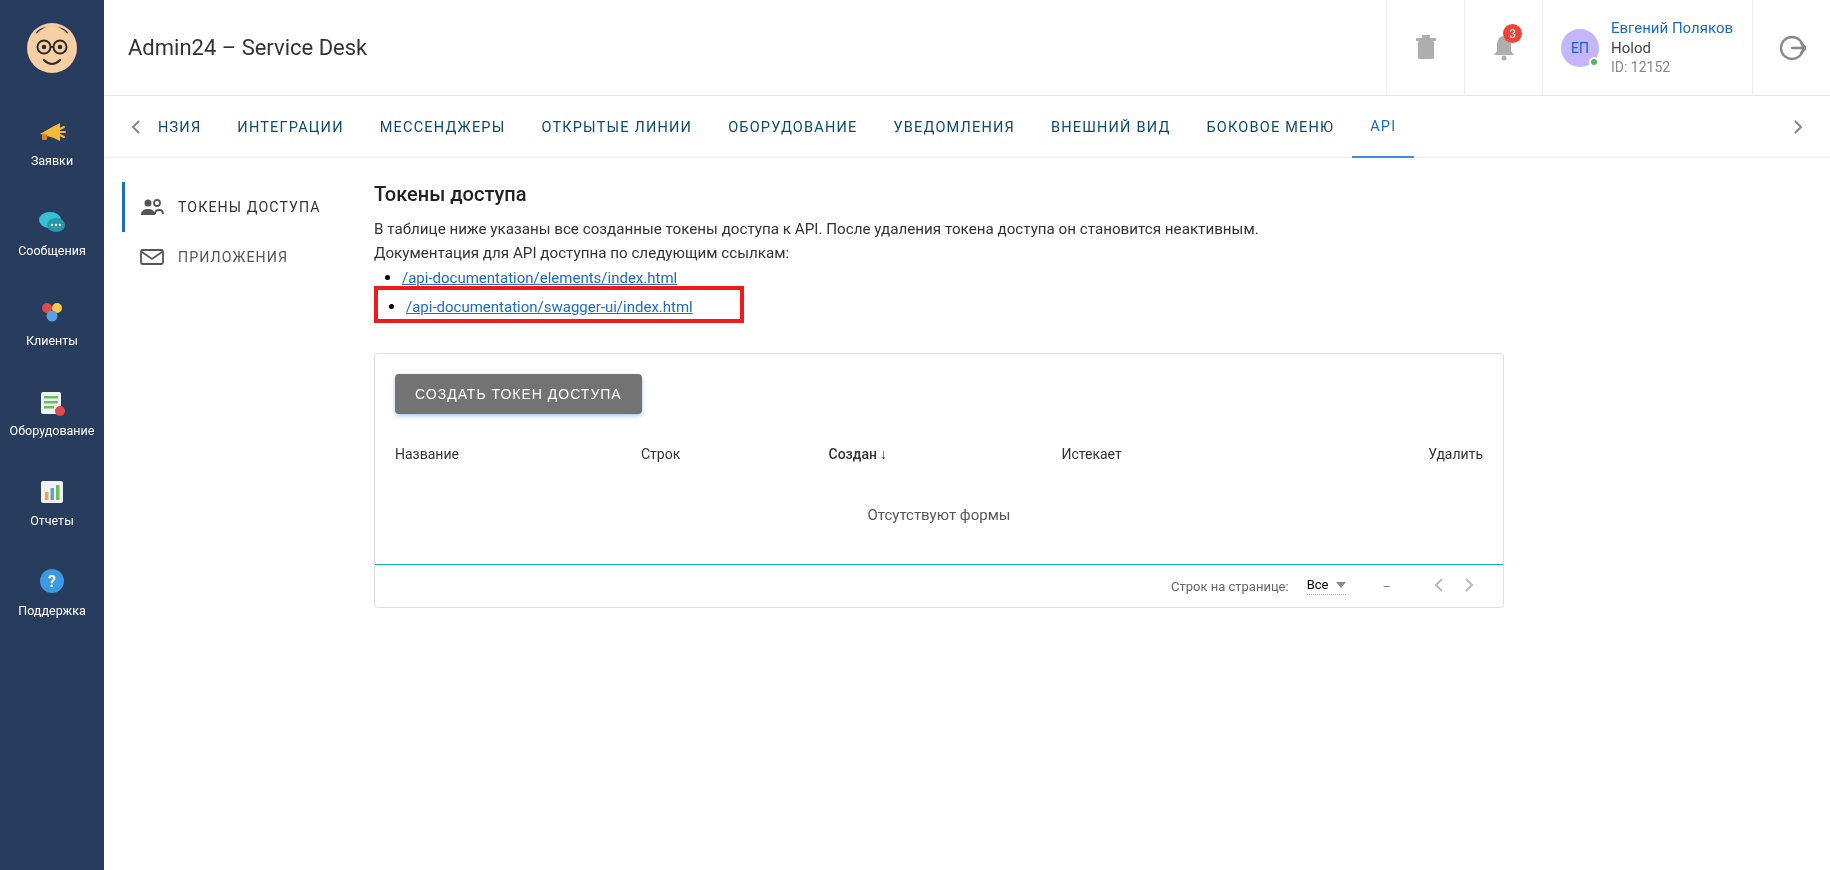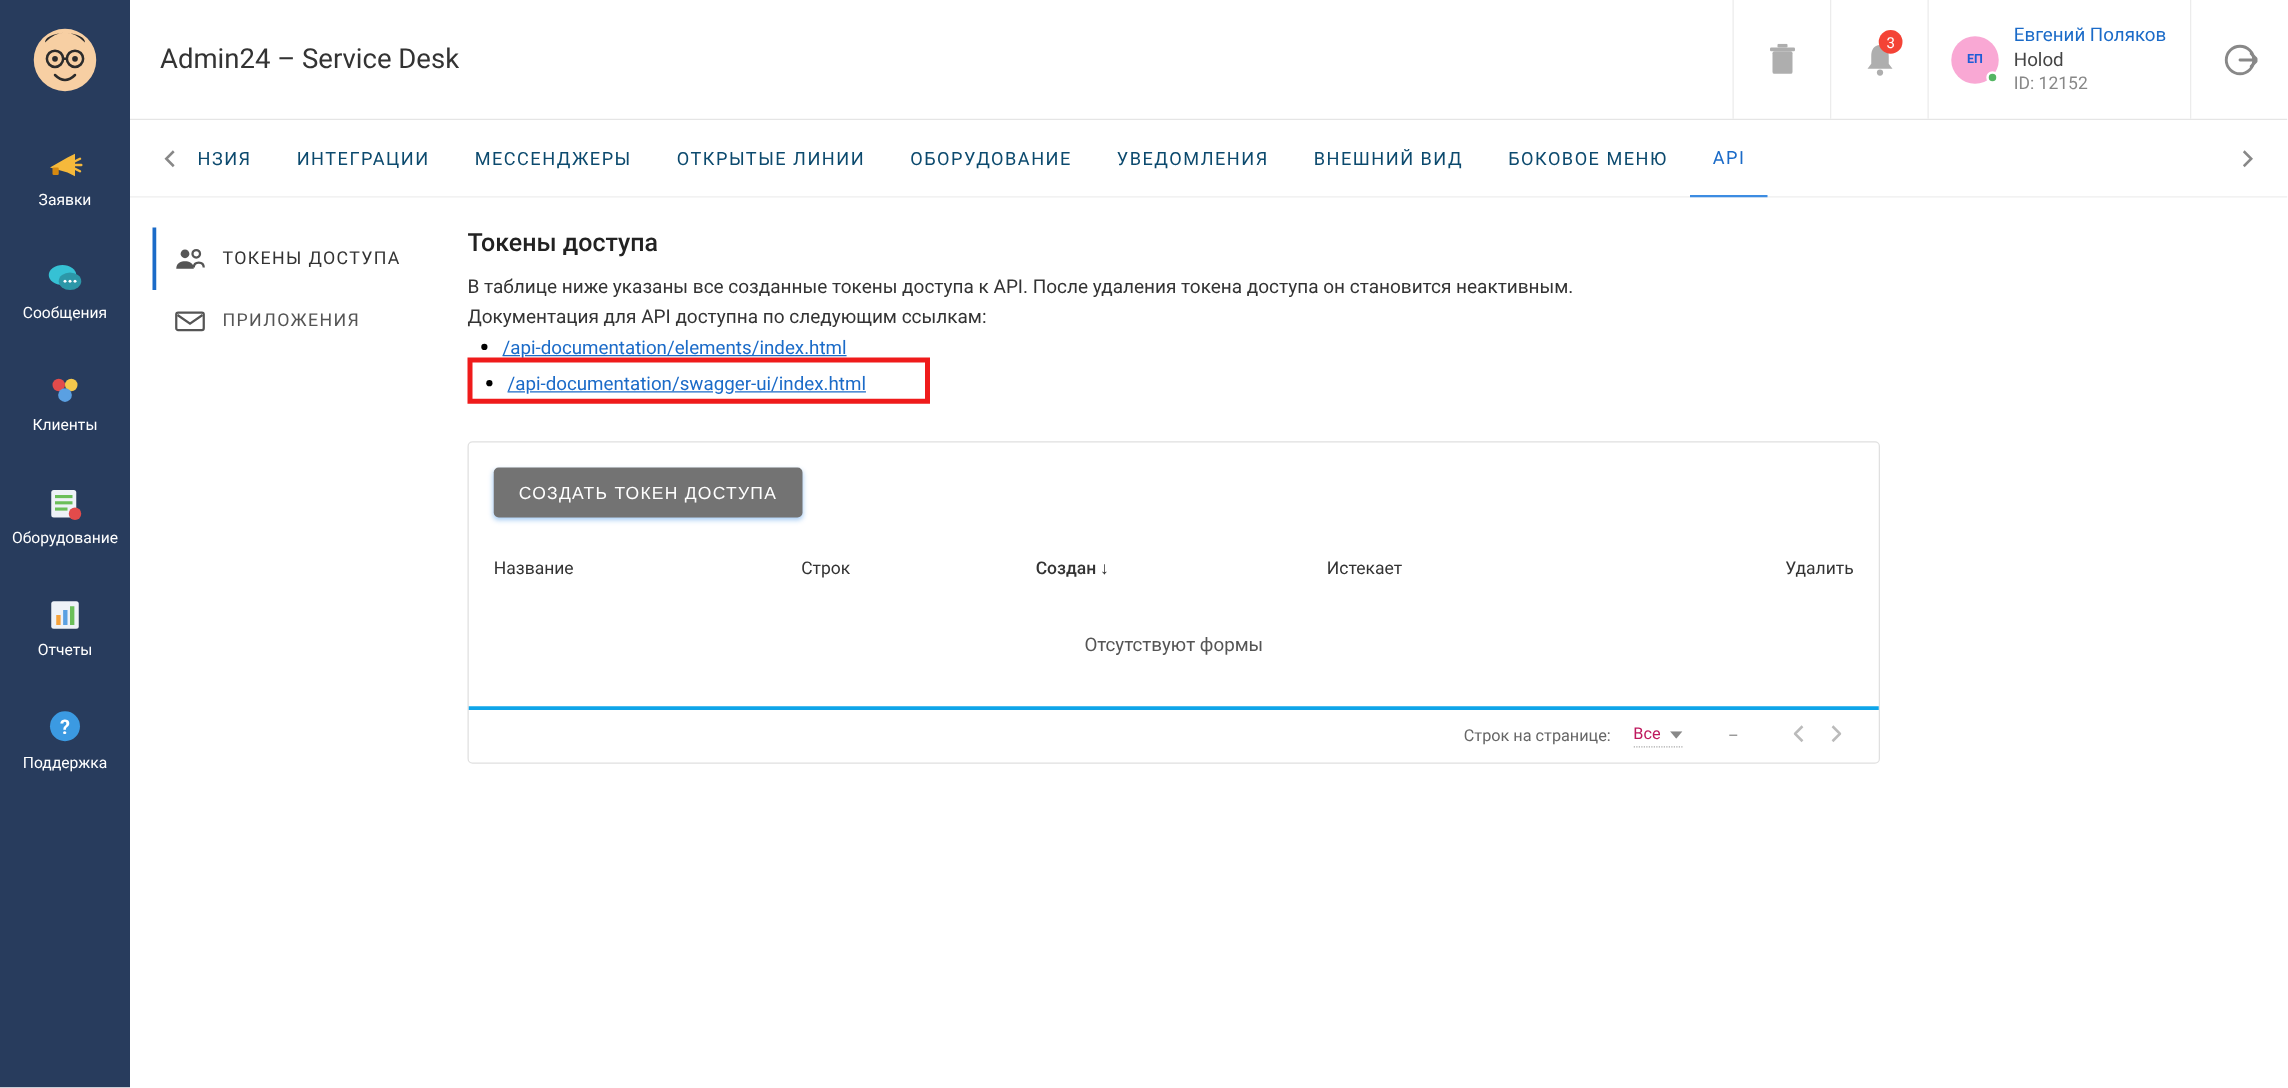--- a/index.html
+++ b/index.html
@@ -18,21 +18,21 @@
 
 .main { flex: 1; display: flex; flex-direction: column; min-width: 0; }
 
 
 .topbar { height: 96px; border-bottom: 1px solid #e5e5e5; display: flex; align-items: center; }
 .title { font-size: 22px; color: #333; padding-left: 24px; flex: 1; }
 .topbar-right { display: flex; align-items: stretch; height: 100%; }
 .top-btn { width: 78px; border-left: 1px solid #ececec; display: flex; align-items: center; justify-content: center; cursor: pointer; position: relative; }
 .account-box { border-left: 1px solid #ececec; display: flex; align-items: center; padding: 0 18px; min-width: 210px; }
 .account-badge-wrap { position: relative; width: 38px; height: 38px; margin-right: 12px; }
-.account-badge { width: 38px; height: 38px; border-radius: 50%; background: #f9a8d4; color: #1e5dd6; font-size: 10px; font-weight: 700; display: flex; align-items: center; justify-content: center; }
+.account-badge { width: 38px; height: 38px; border-radius: 50%; background: #c4b5fd; color: #1e5dd6; font-size: 14px; font-weight: 400; display: flex; align-items: center; justify-content: center; }
 .status-dot { position: absolute; bottom: 0; right: 0; width: 10px; height: 10px; border-radius: 50%; background: #54b663; border: 2px solid #fff; }
 .account-name { color: #1b6bc8; font-size: 15px; line-height: 1.35; }
 .account-org { color: #444; font-size: 15px; line-height: 1.35; }
 .account-id { color: #888; font-size: 14px; line-height: 1.35; }
 .notif-badge { position: absolute; top: 24px; right: 20px; background: #f44336; color: #fff; font-size: 12px; border-radius: 50%; width: 19px; height: 19px; display: flex; align-items: center; justify-content: center; }
 
 
 .tabs-row { height: 62px; border-bottom: 0; display: flex; align-items: center; padding: 0 18px; box-shadow: inset 0 -1px 0 #eee; }
 .tabs-scroll { display: flex; align-items: center; overflow: hidden; flex: 1; }
 .tab { color: #0c4a6e; font-size: 14.5px; letter-spacing: 1.2px; padding: 0 18px; height: 62px; display: flex; align-items: center; cursor: pointer; white-space: nowrap; }
@@ -59,23 +59,23 @@
 .card-top { padding: 20px 20px 18px 20px; }
 .create-btn { background: #737373; color: #fff; border: none; padding: 12px 20px; font-size: 14px; letter-spacing: 1px; border-radius: 4px; cursor: pointer; font-weight: 500; box-shadow: 0 2px 4px rgba(29,125,226,0.4); }
 
 .tbl { width: 100%; border-collapse: collapse; }
 .tbl th { text-align: left; font-size: 14px; color: #333; font-weight: 400; padding: 14px 20px; }
 .tbl th.sorted { font-weight: 500; }
 .tbl th .sort-arrow { margin-left: 3px; }
 .tbl td.empty { text-align: center; color: #555; font-size: 15px; padding: 30px 0 40px 0; }
 .tbl th.right { text-align: right; }
 
-.card-footer { border-top: 3px solid #0ea5e9; padding: 12px 20px; display: flex; align-items: center; justify-content: flex-end; font-size: 13px; color: #666; }
+.card-footer { border-top: 1px solid #0ea5e9; padding: 12px 20px; display: flex; align-items: center; justify-content: flex-end; font-size: 13px; color: #666; }
 .rows-label { margin-right: 18px; }
-.rows-select { display: flex; align-items: center; color: #be185d; border-bottom: 1px dotted #aaa; padding-bottom: 2px; margin-right: 36px; cursor: pointer; }
+.rows-select { display: flex; align-items: center; color: #000000; border-bottom: 1px dotted #aaa; padding-bottom: 2px; margin-right: 36px; cursor: pointer; }
 .rows-select span { margin-right: 8px; }
 .range-dash { color: #888; margin-right: 34px; }
 .page-btn { color: #bbb; cursor: pointer; padding: 0 10px; }
 </style>
 </head>
 <body>
 
 <div class="app">
 
   <div class="sidebar">

